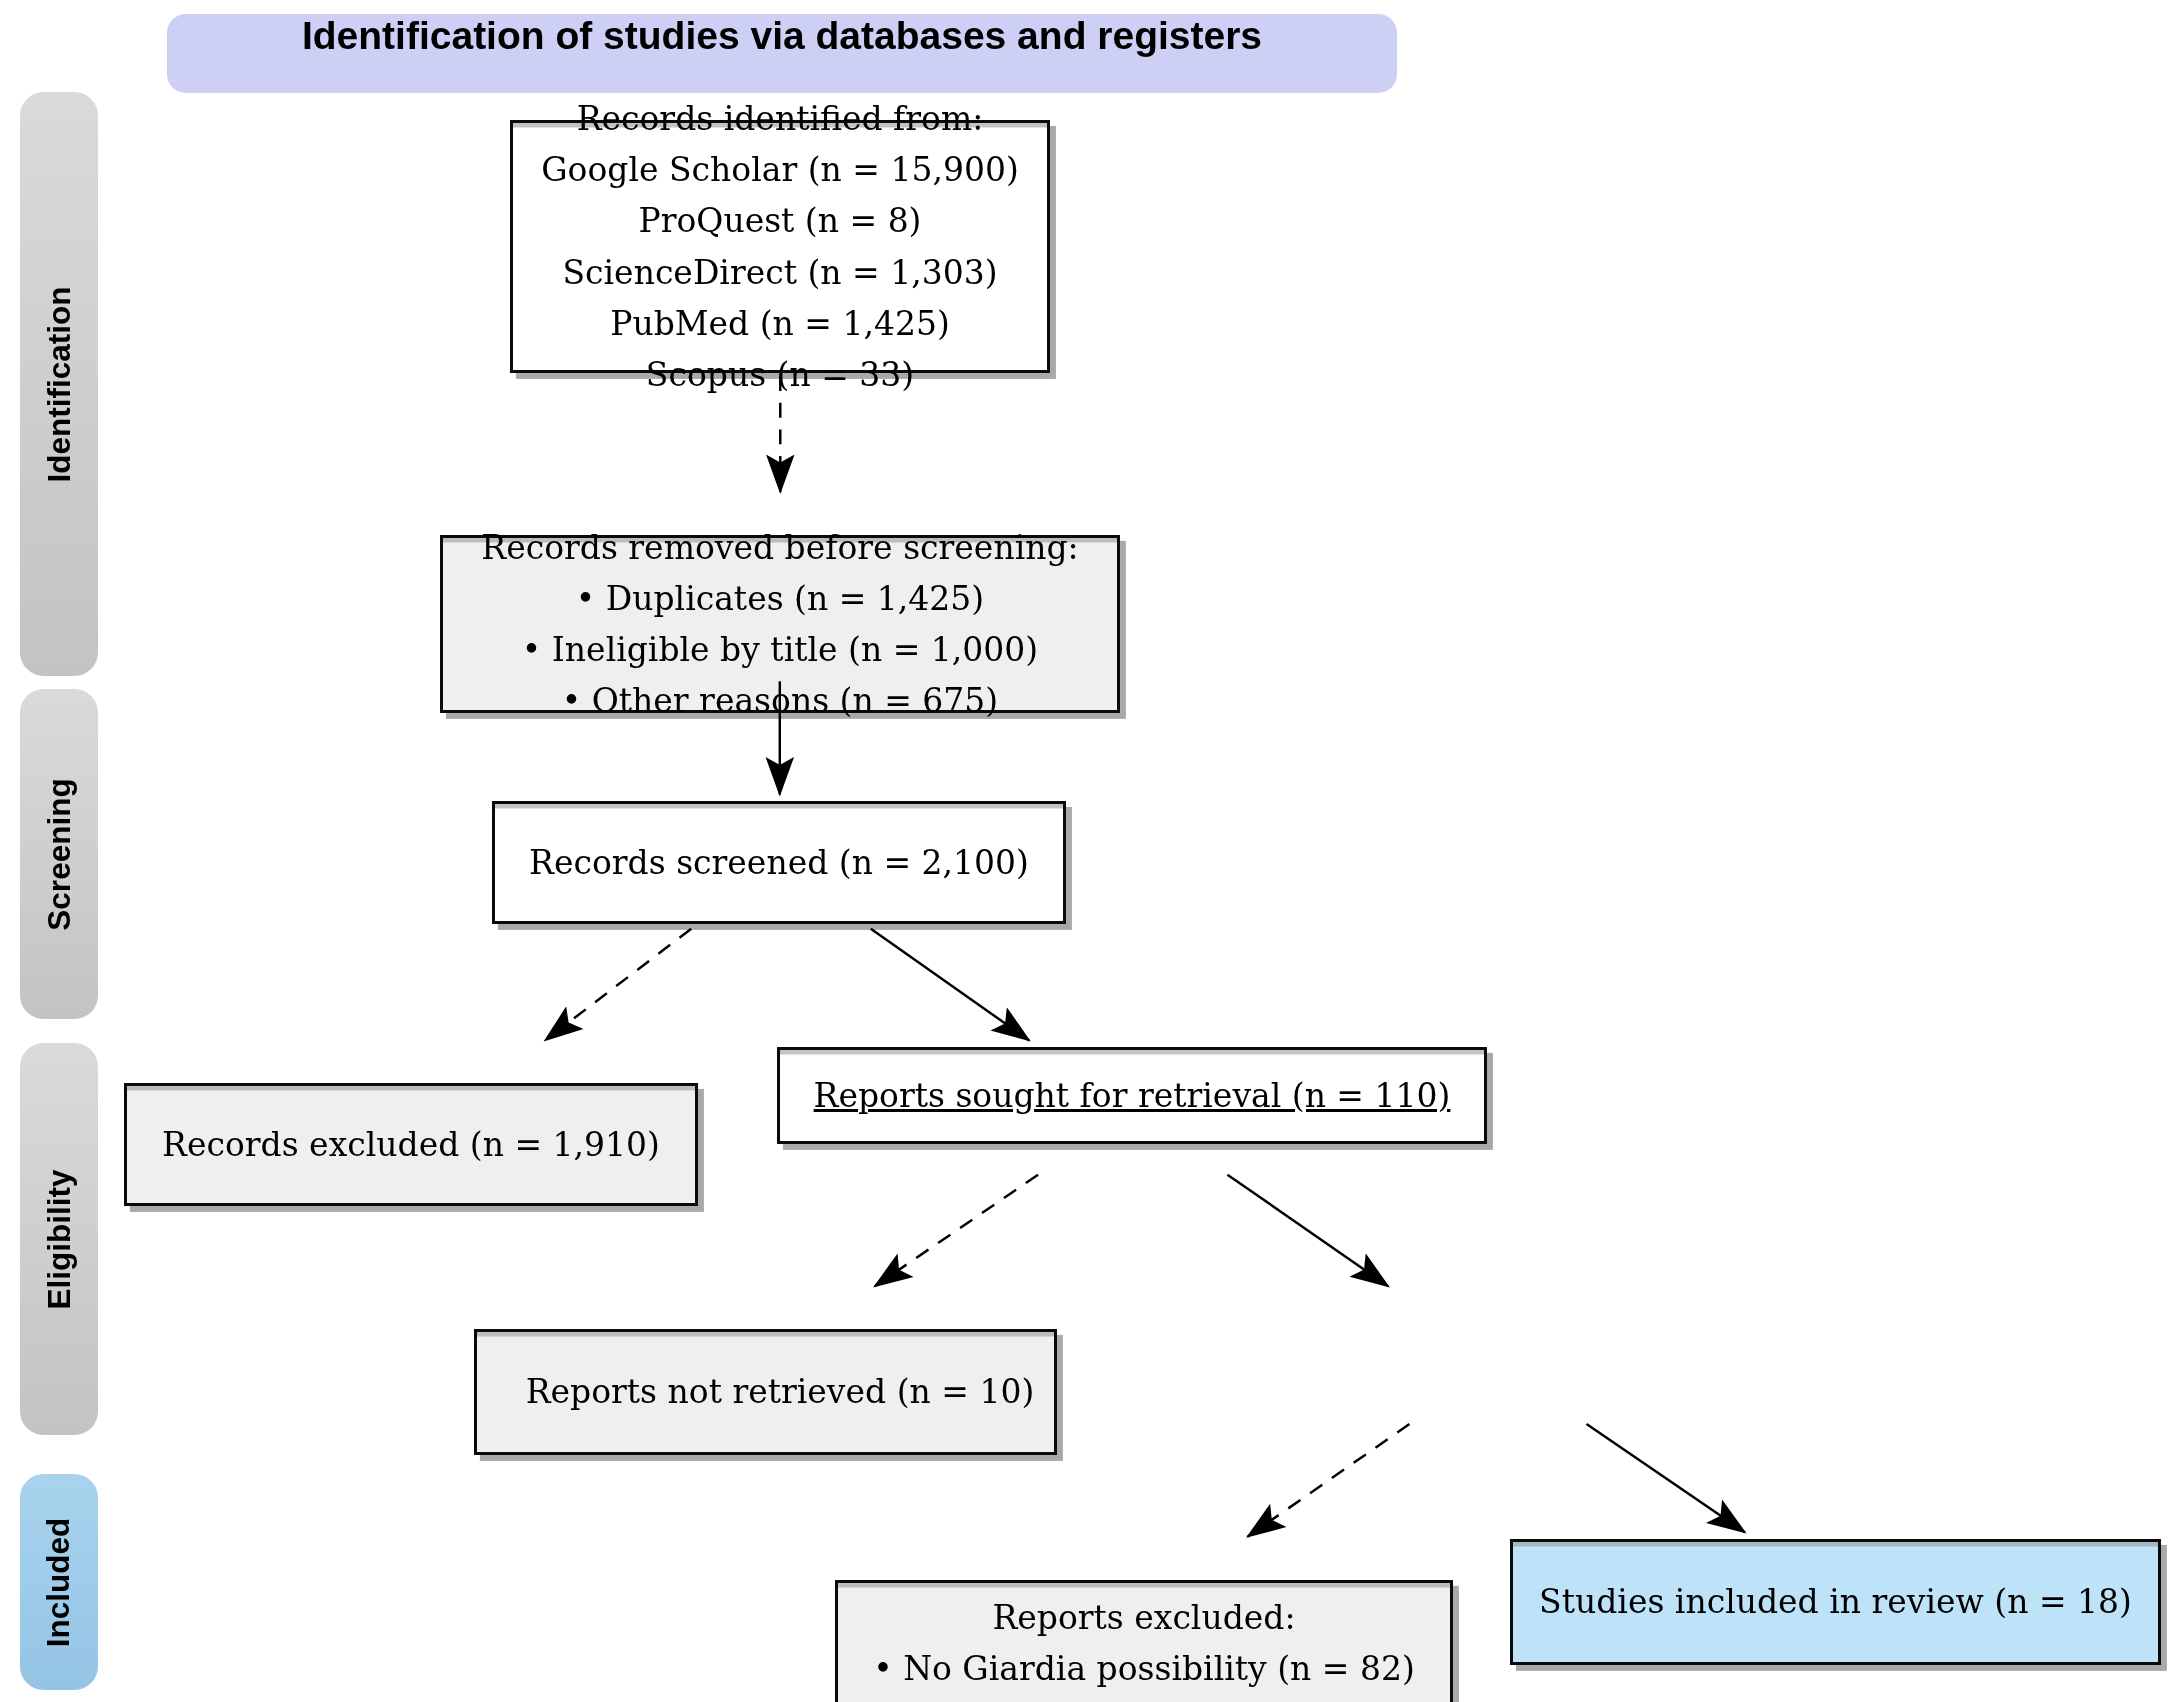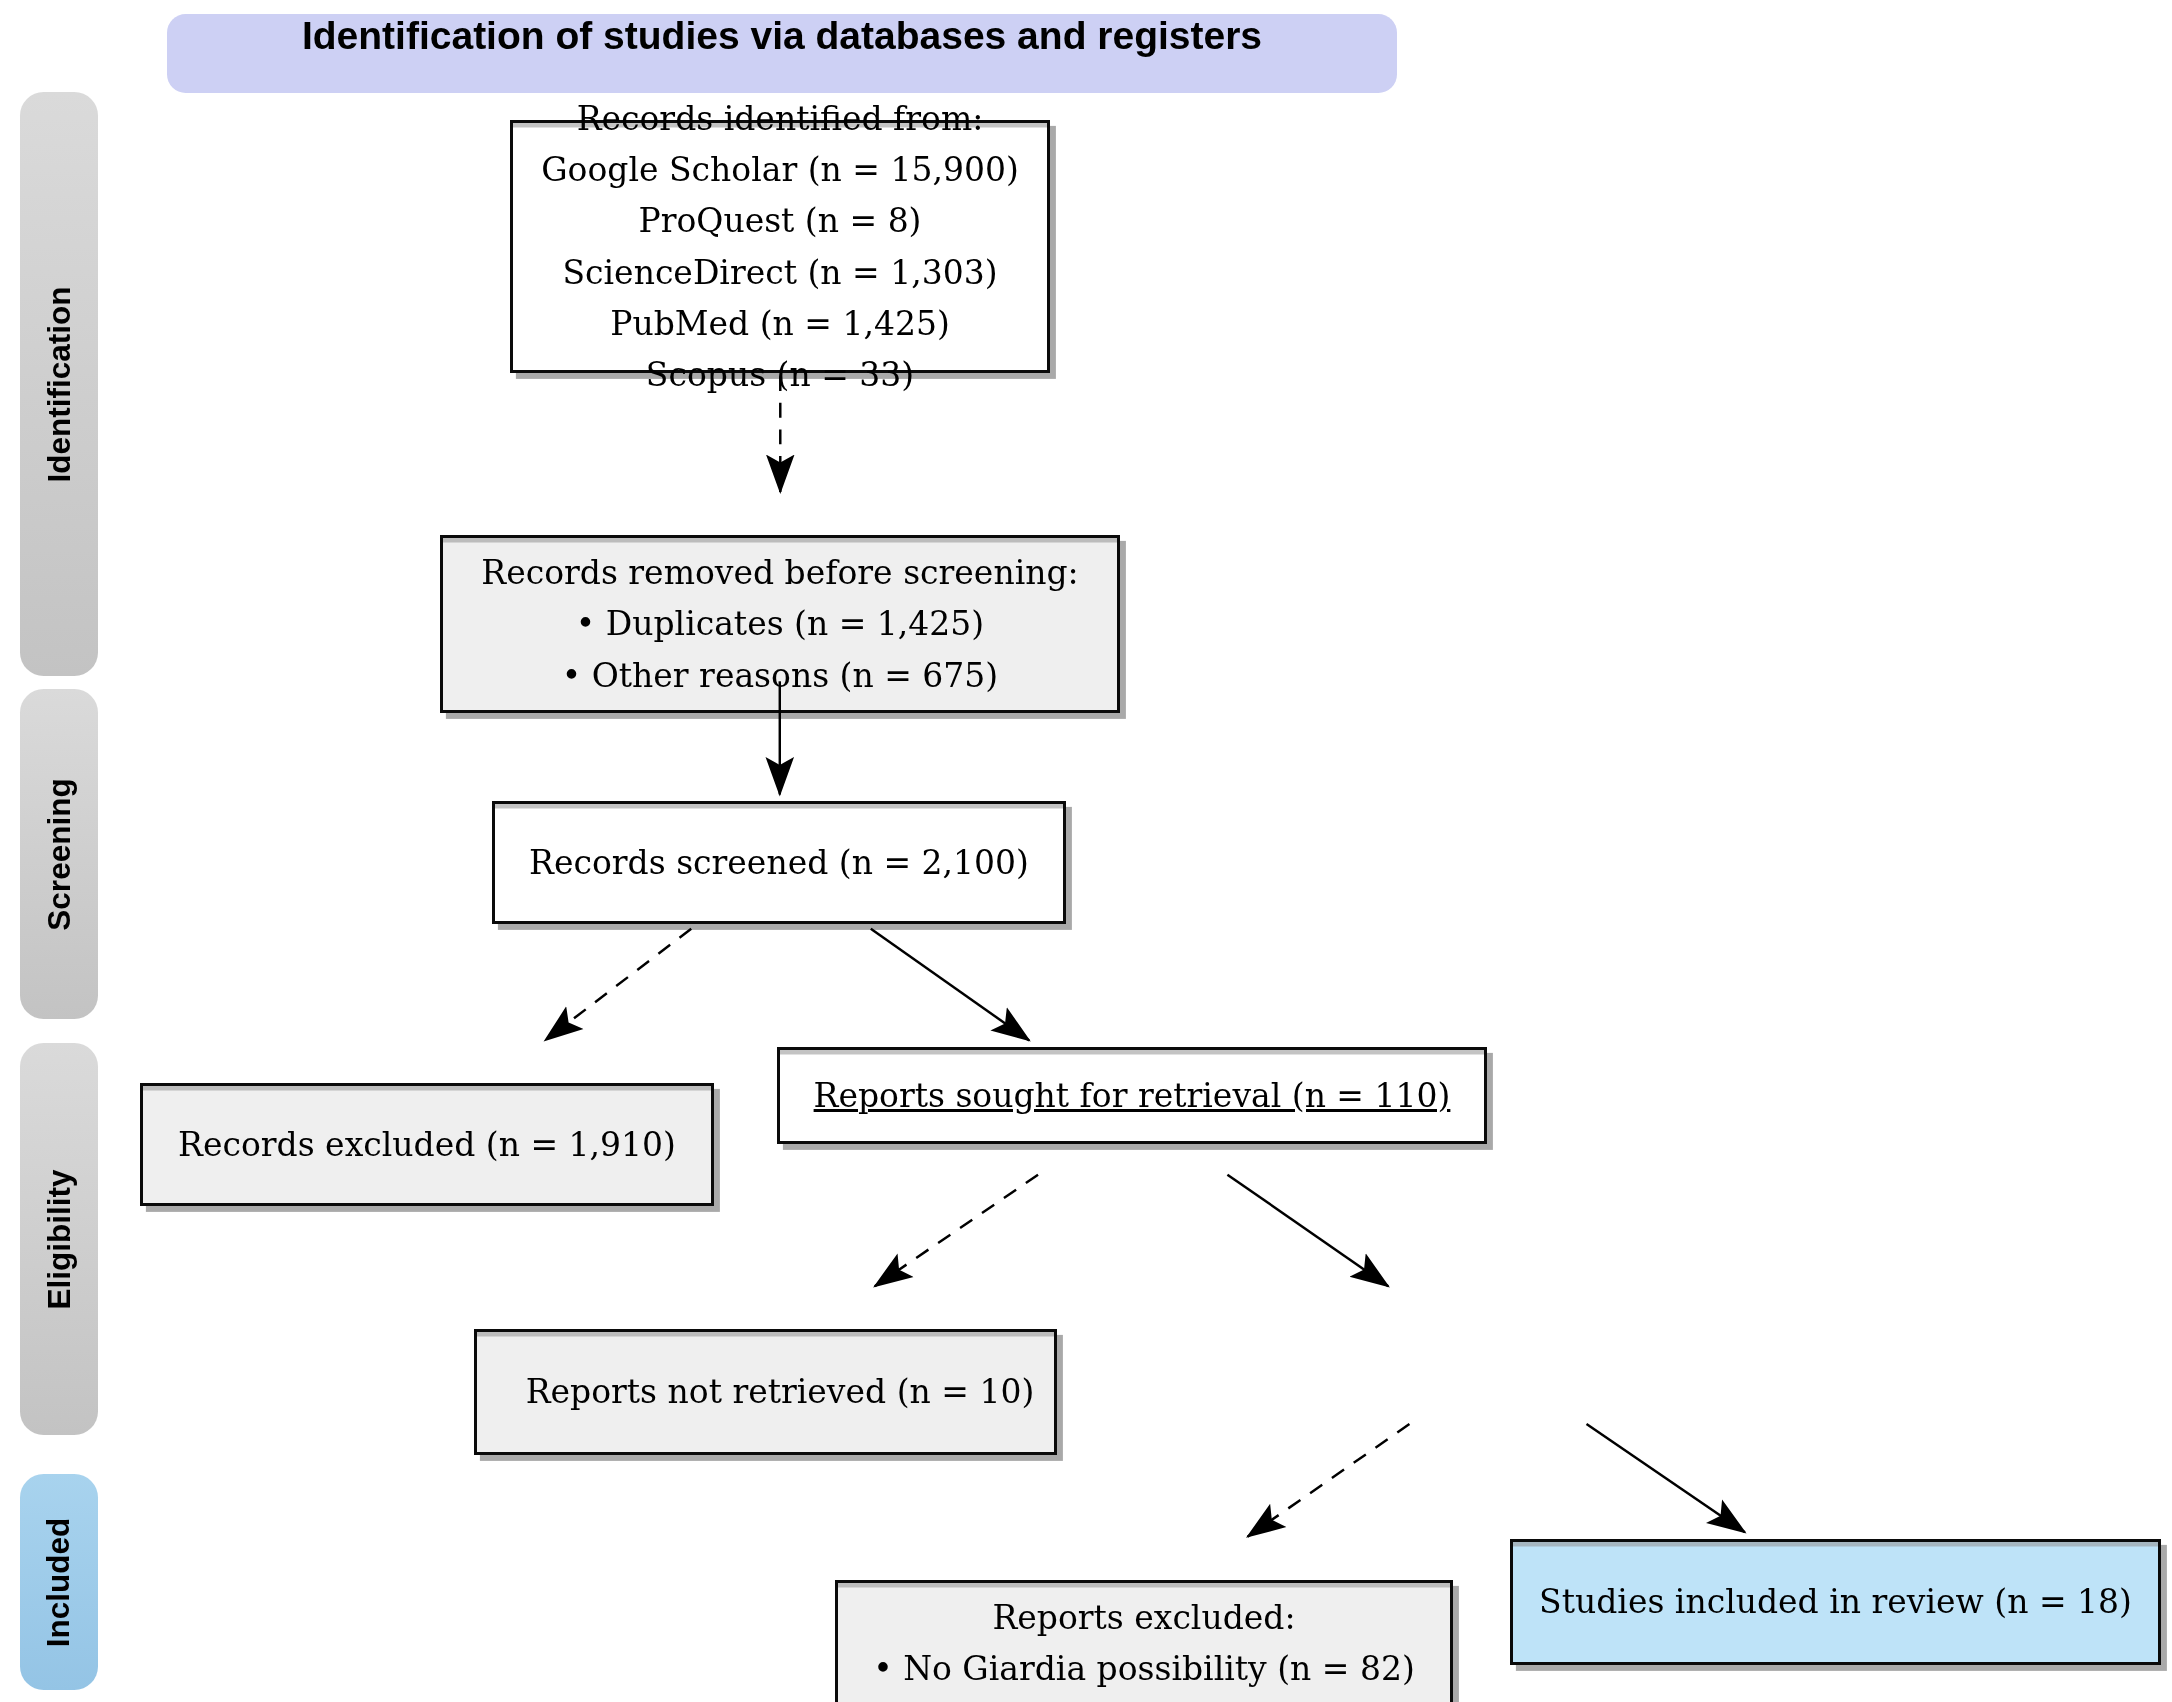--- a/index.html
+++ b/index.html
@@ -85,28 +85,29 @@
       <div>Google Scholar (n = 15,900)</div>
       <div>ProQuest (n = 8)</div>
       <div>ScienceDirect (n = 1,303)</div>
       <div>PubMed (n = 1,425)</div>
       <div>Scopus (n = 33)</div>
     </div>
 
   <div class="fbox gray" style="left:440px;top:499px;width:680px;height:178px;">
       <div>Records removed before screening:</div>
       <div>• Duplicates (n = 1,425)</div>
+      <div>• Ineligible by title (n = 1,000)</div>
       <div>• Other reasons (n = 675)</div>
     </div>
 
   <div class="fbox" style="left:492px;top:801px;width:574px;height:123px;">
     <span>Records screened (n = 2,100)</span>
   </div>
 
-  <div class="fbox gray" style="left:140px;top:1047px;width:574px;height:123px;">
+  <div class="fbox gray" style="left:124px;top:1047px;width:574px;height:123px;">
     <span>Records excluded (n = 1,910)</span>
   </div>
 
   <div class="fbox" style="left:777px;top:1047px;width:710px;height:97px;text-decoration:underline;">
     <span>Reports sought for retrieval (n = 110)</span>
   </div>
 
   <div class="fbox gray" style="left:474px;top:1293px;width:583px;height:126px;padding-left:29px;">
     <span>Reports not retrieved (n = 10)</span>
   </div>

